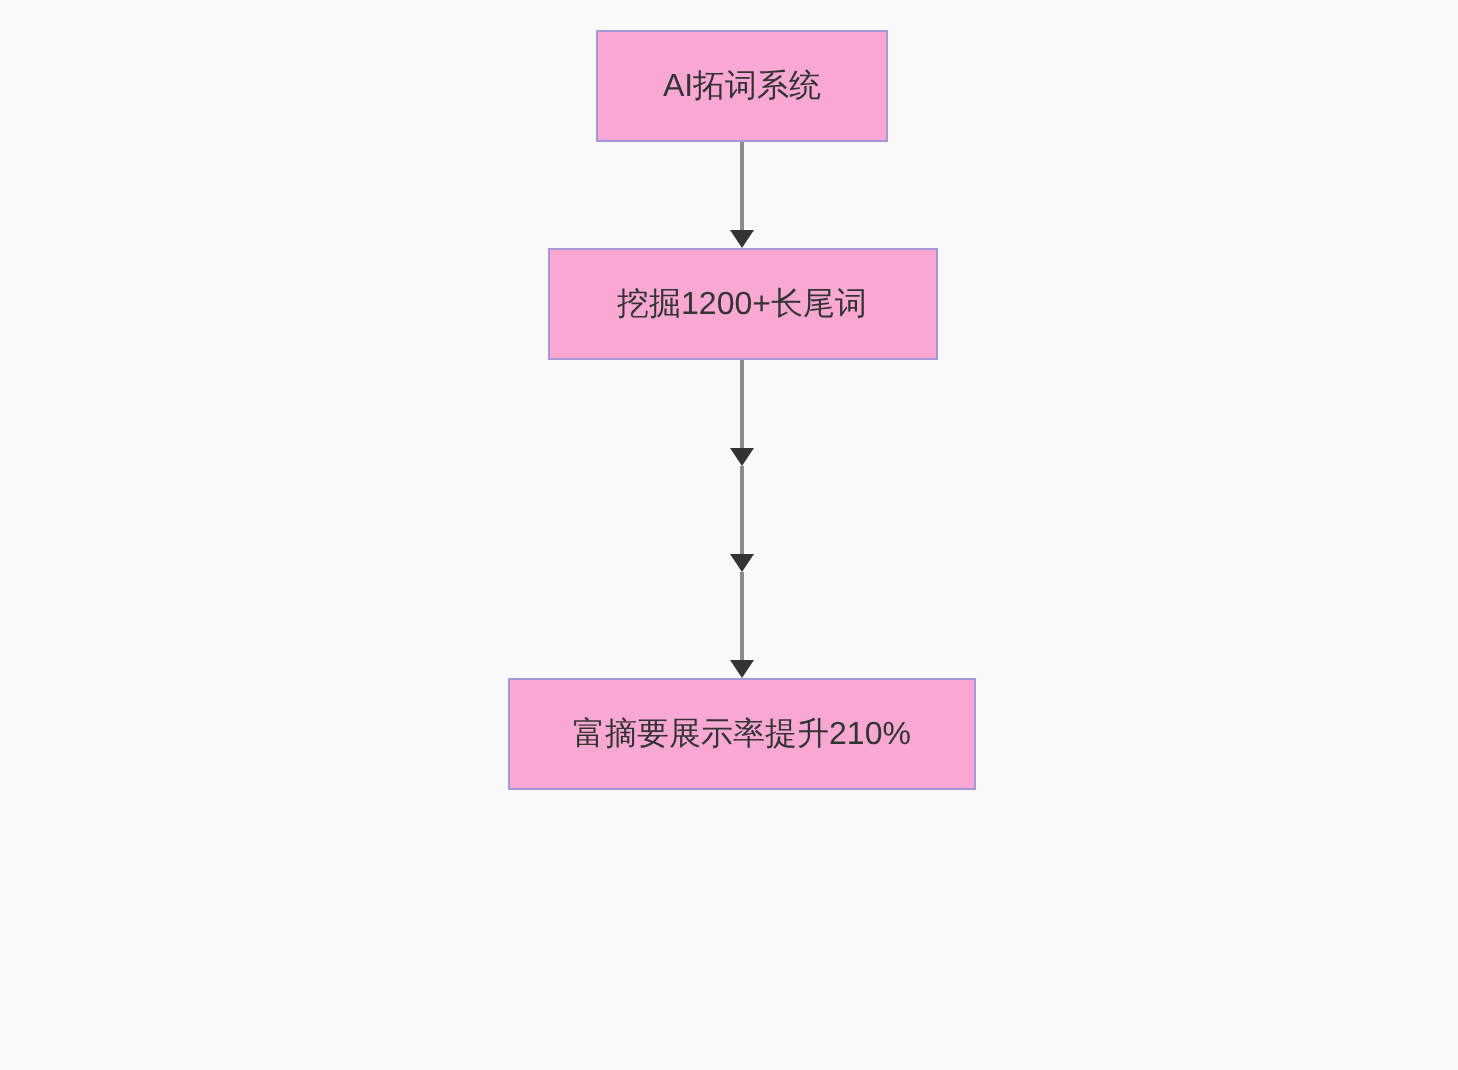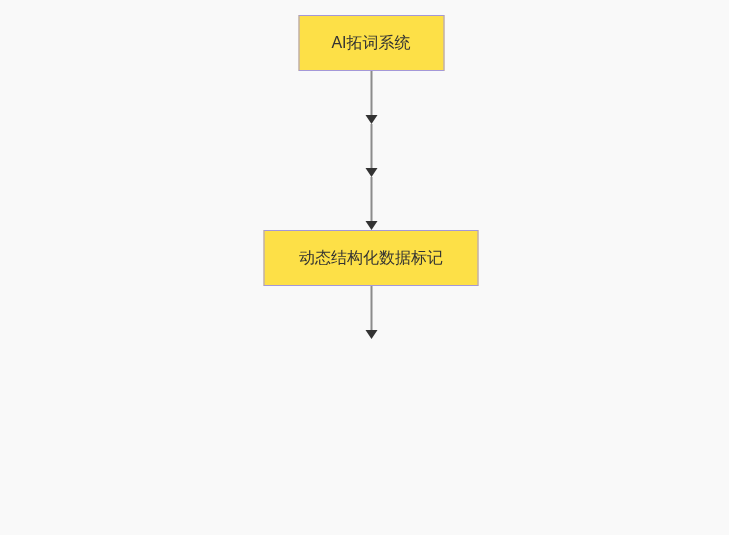--- a/index.html
+++ b/index.html
@@ -24,21 +24,21 @@
     left: 371px;
     top: 15px;
     transform: translateX(-50%);
     display: flex;
     flex-direction: column;
     align-items: center;
   }
   .node {
     box-sizing: border-box;
     height: 56px;
-    background: #fde047;
+    background: #f9a8d4;
     border: 1.5px solid #a498d8;
     display: flex;
     align-items: center;
     justify-content: center;
     font-size: 16px;
     color: #333333;
     white-space: nowrap;
     text-align: center;
   }
   .node.n1 { width: 146px; }
@@ -73,36 +73,39 @@
 
     <div class="node n1">
       <span>AI拓词系统</span>
     </div>
 
     <div class="edge">
       <div class="edge-line"></div>
       <div class="edge-arrowhead"></div>
     </div>
 
+    <div class="node n2">
+      <span>挖掘1200+长尾词</span>
+    </div>
 
     <div class="edge">
       <div class="edge-line"></div>
       <div class="edge-arrowhead"></div>
     </div>
 
 
     <div class="edge">
       <div class="edge-line"></div>
       <div class="edge-arrowhead"></div>
     </div>
 
-    <div class="node n4">
-      <span>动态结构化数据标记</span>
-    </div>
 
     <div class="edge">
       <div class="edge-line"></div>
       <div class="edge-arrowhead"></div>
     </div>
 
+    <div class="node n5">
+      <span>富摘要展示率提升210%</span>
+    </div>
 
   </div>
 </div>
 
 </body></html>

